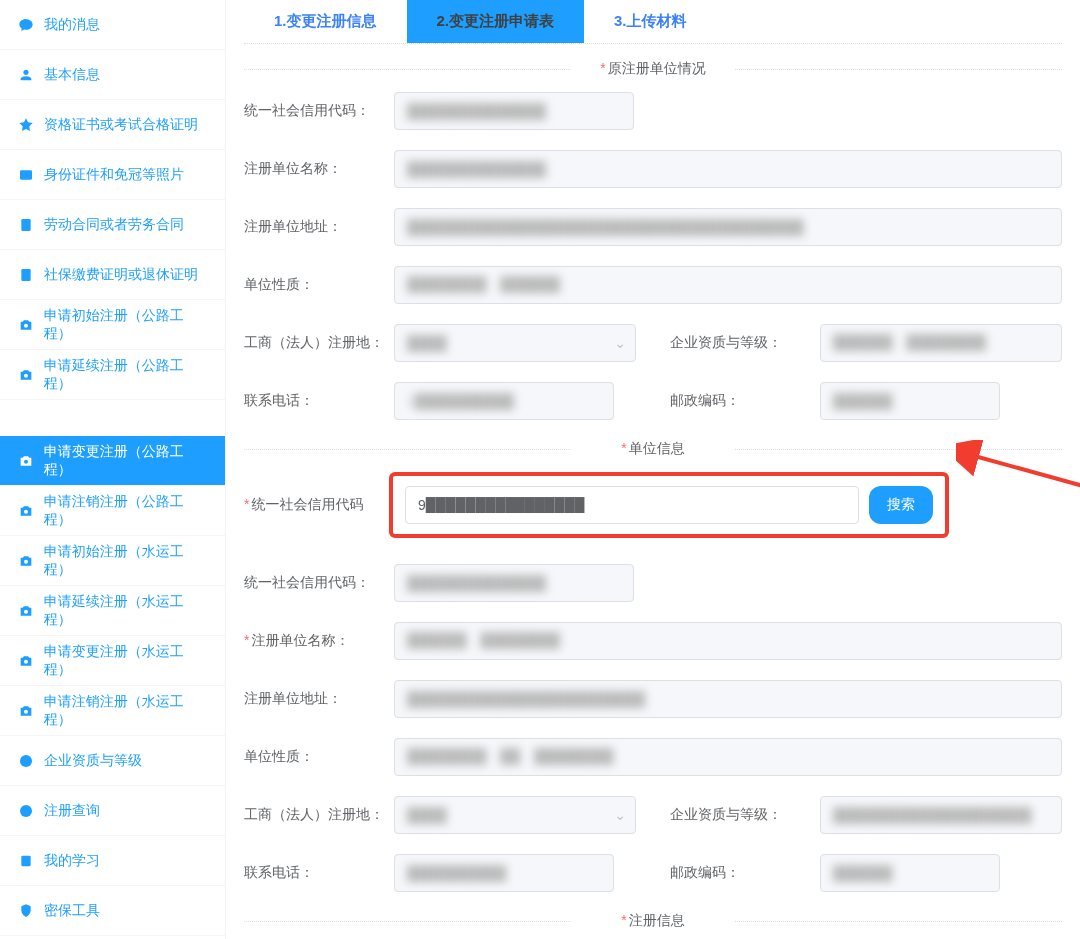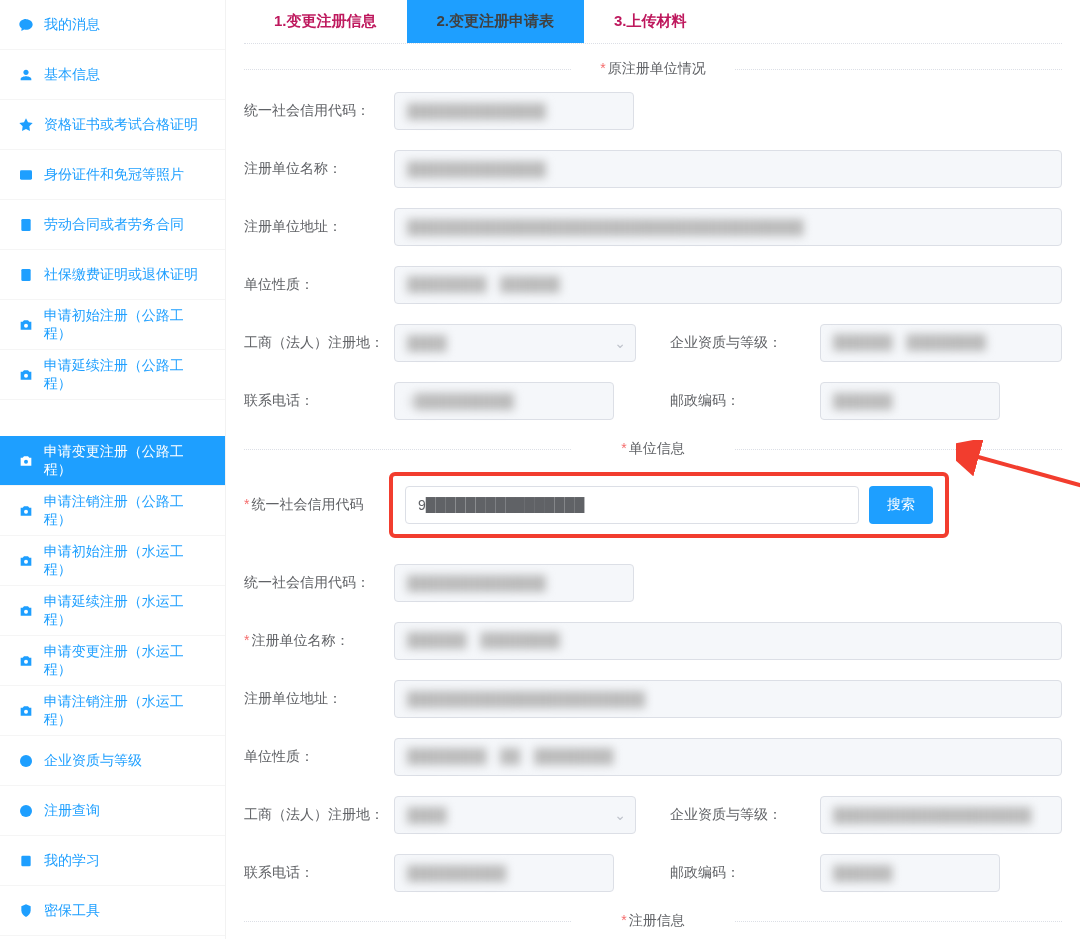--- a/index.html
+++ b/index.html
@@ -58,21 +58,21 @@
     position: relative;
   }
   .tabs {
     display: flex;
     border-bottom: 1px dotted #dcdfe6;
     margin-bottom: 8px;
   }
   .tab {
     padding: 12px 30px;
     font-size: 15px;
-    color: #be185d;
+    color: #3b82f6;
     font-weight: 600;
     cursor: pointer;
   }
   .tab.active {
     background: #1e9fff;
     color: #404040;
   }
   .divider-title {
     text-align: center;
     position: relative;
@@ -166,21 +166,21 @@
     padding: 0 12px;
     font-size: 14px;
     color: #606266;
     outline: none;
     margin-right: 10px;
   }
   .search-btn {
     background: #1e9fff;
     color: #fff;
     border: none;
-    border-radius: 4px;
+    border-radius: 12px;
     padding: 0 18px;
     height: 38px;
     font-size: 14px;
     cursor: pointer;
   }
   
   .arrow {
     position: absolute;
     left: 730px;
     top: 440px;

